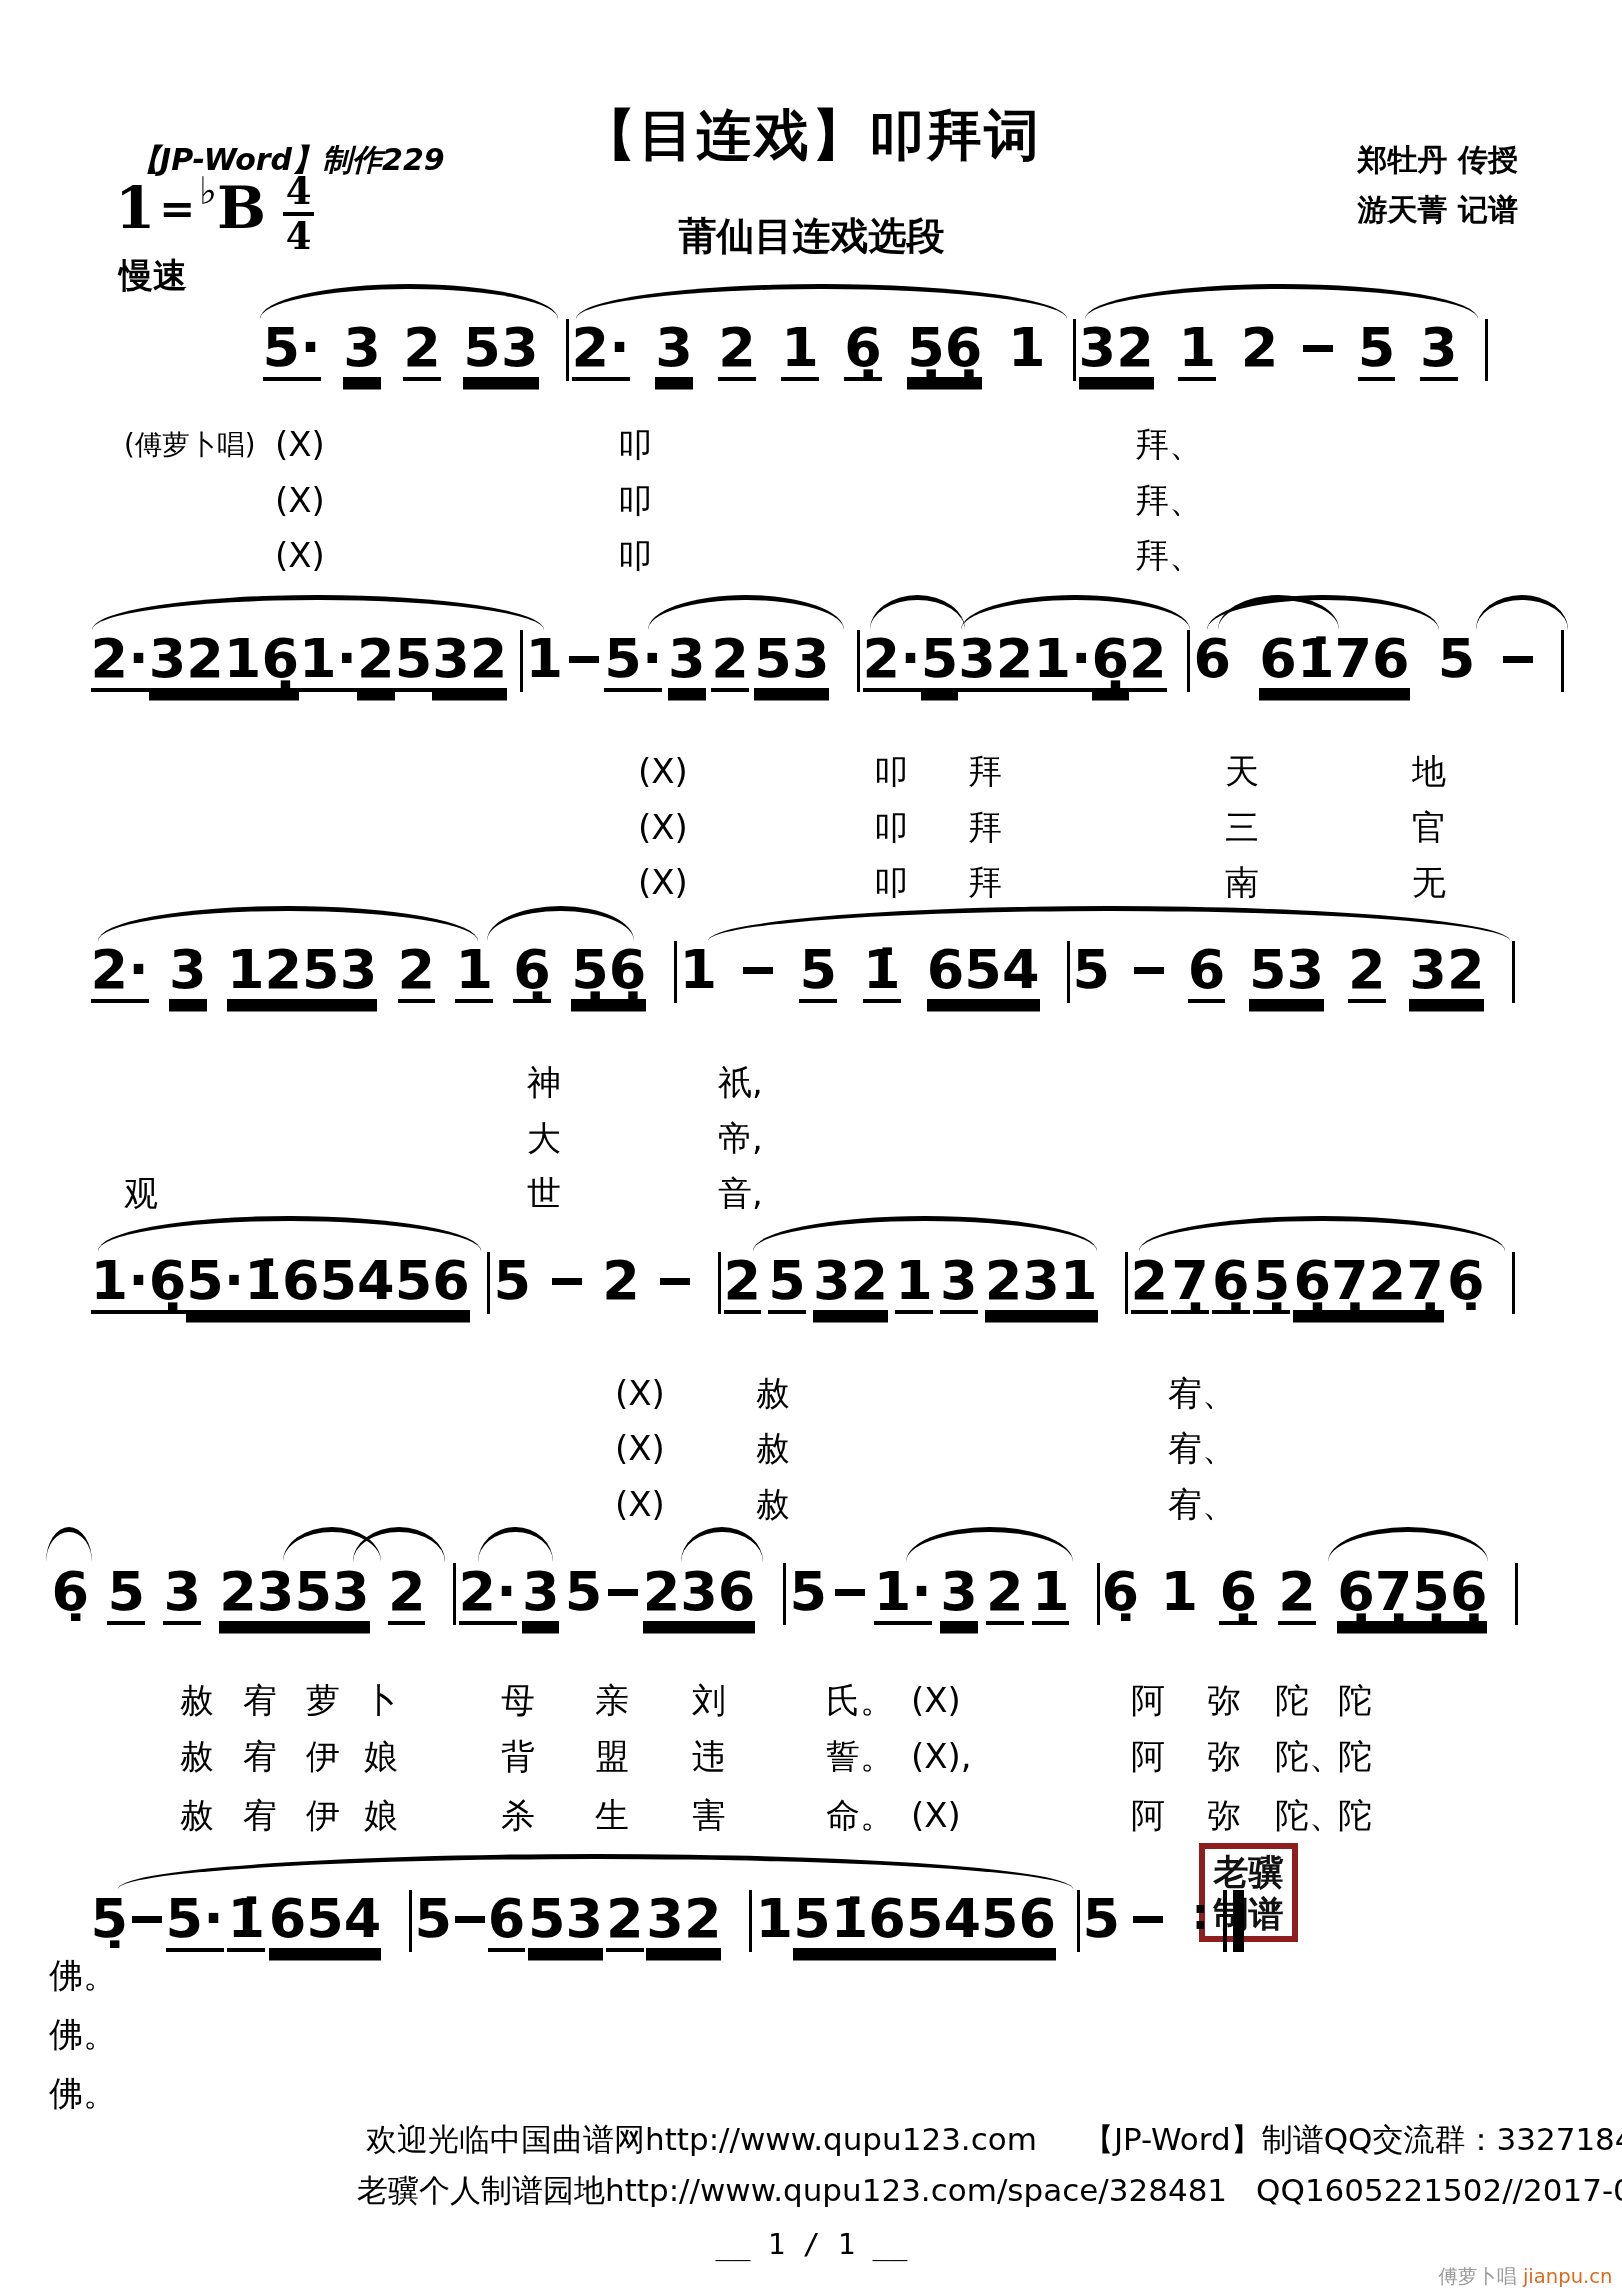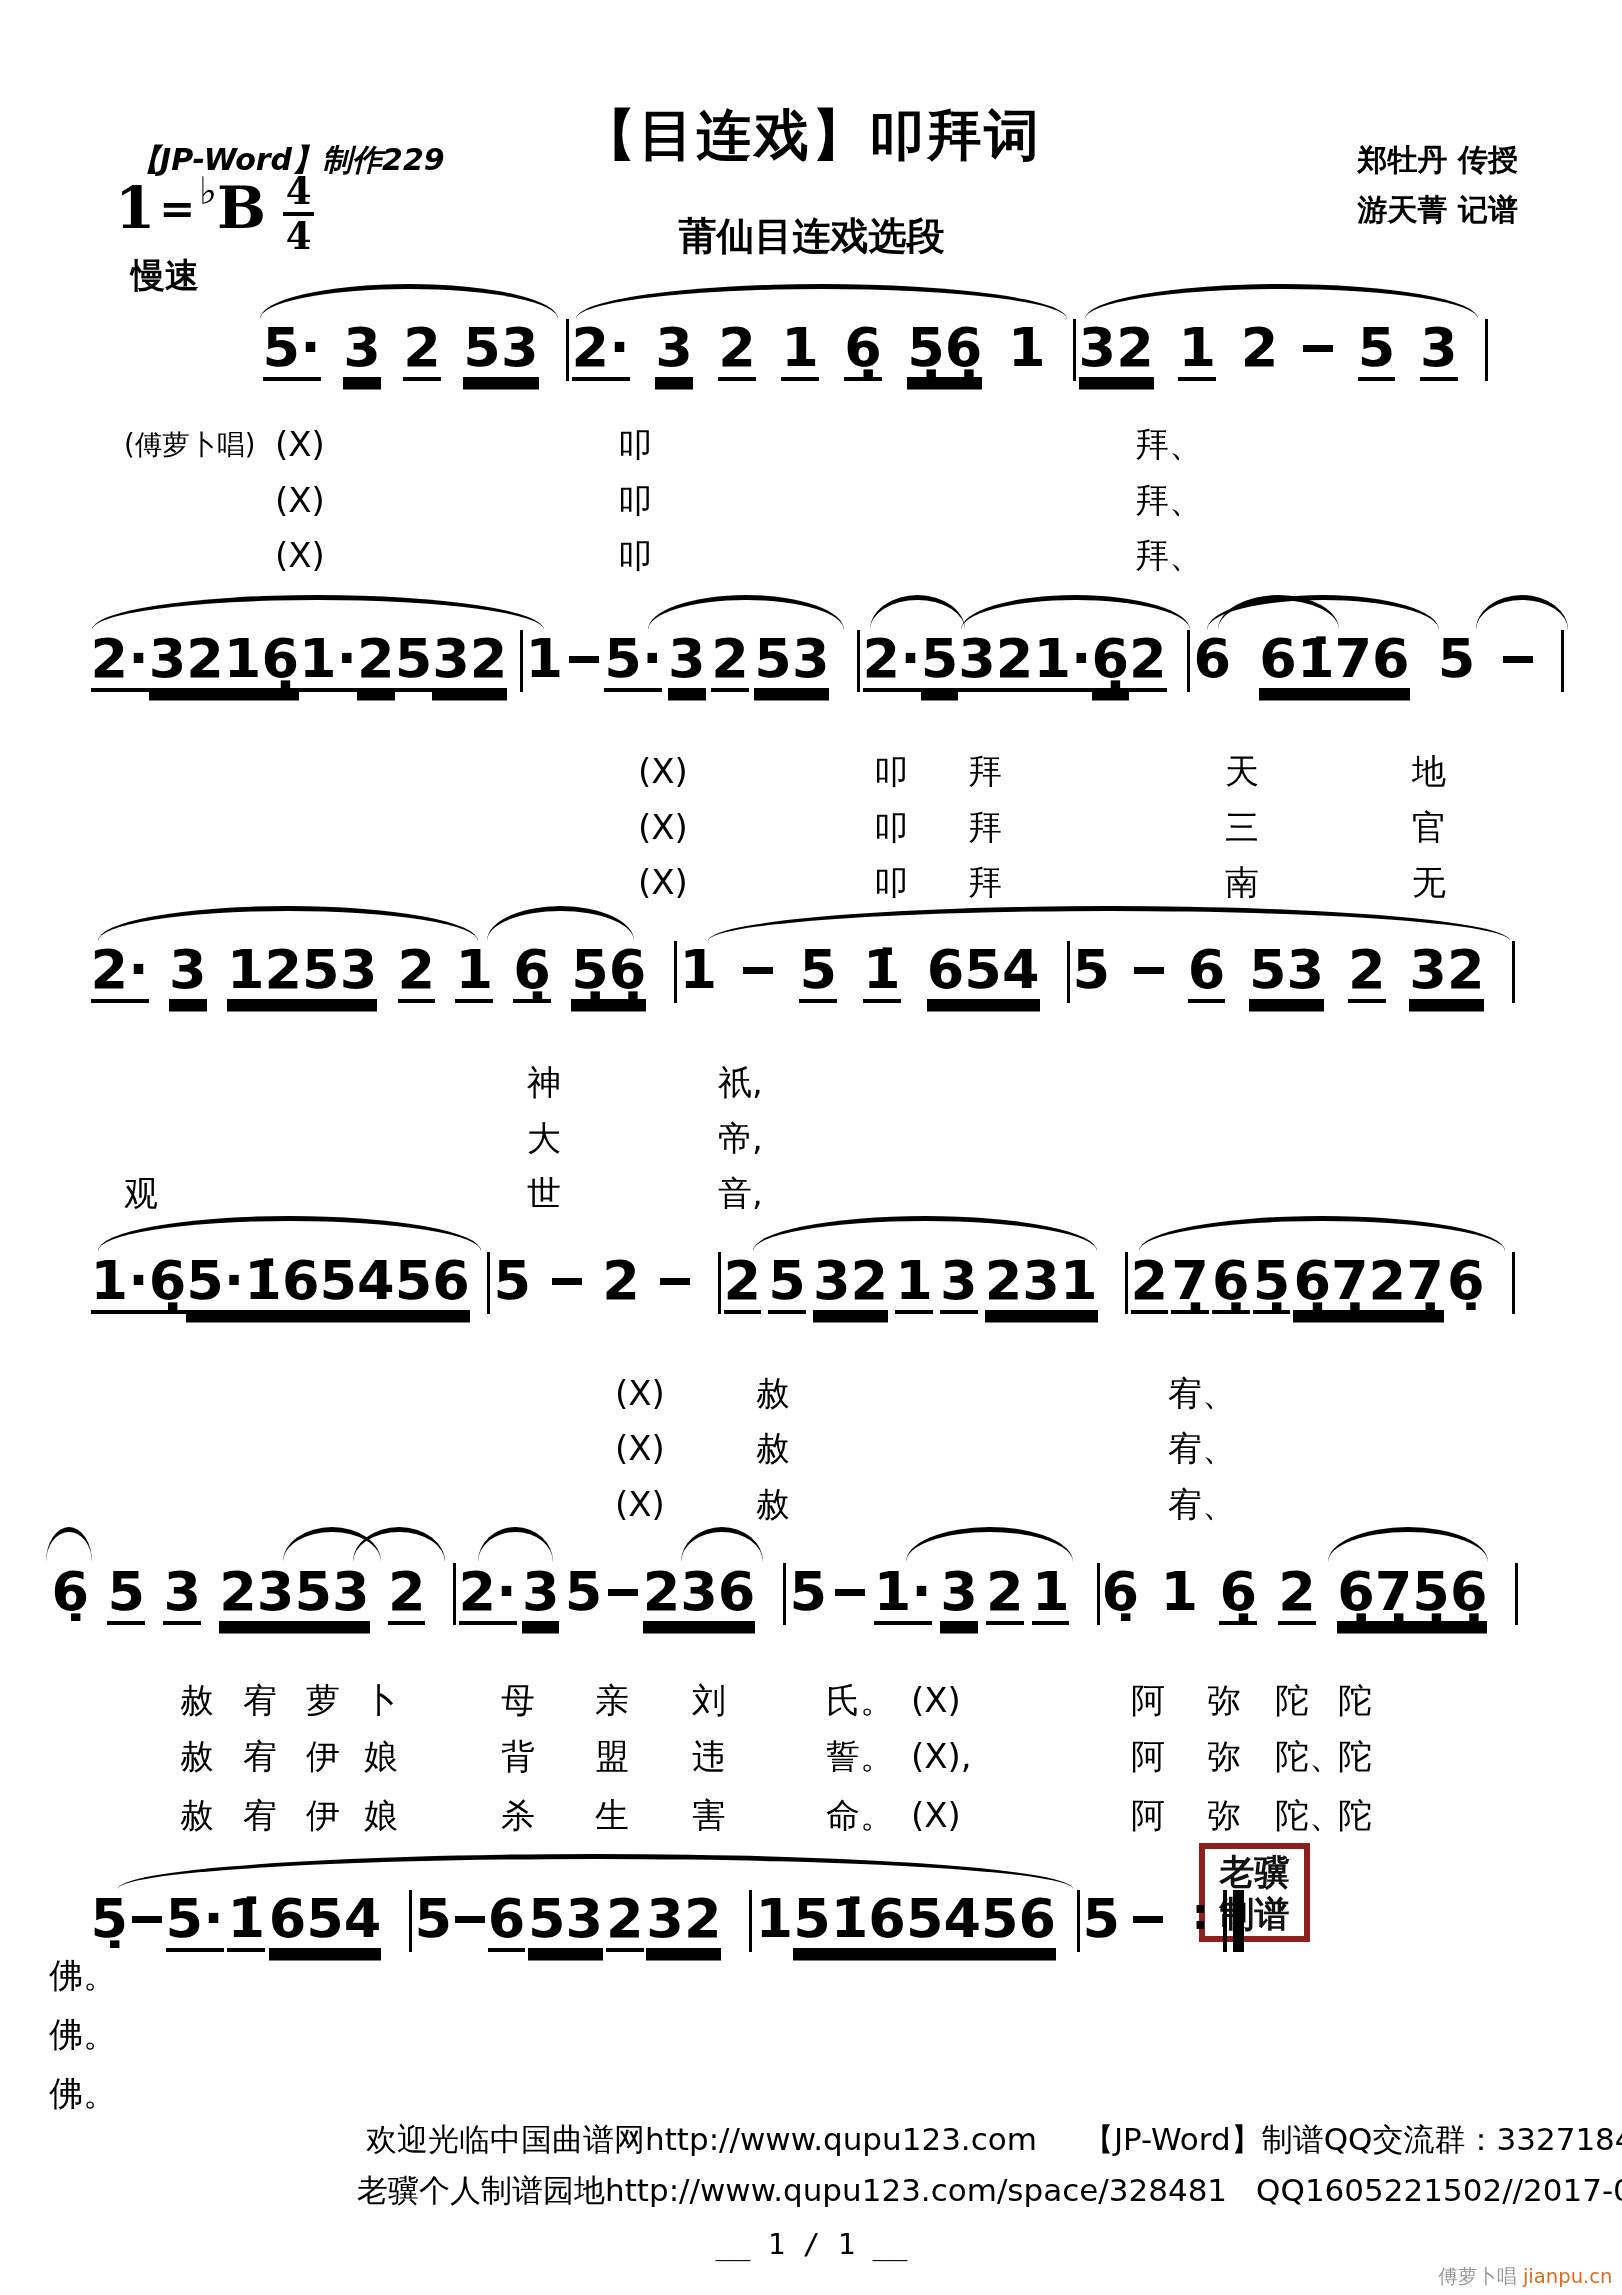--- a/index.html
+++ b/index.html
@@ -9,21 +9,21 @@
   .hdr-maker{position:absolute;left:130px;top:140px;font-size:30px;font-weight:bold;font-style:italic;white-space:nowrap;}
   .keysig{position:absolute;left:115px;top:178px;display:flex;align-items:flex-start;font-weight:bold;
           font-family:"DejaVu Serif",serif;}
   .k-scale{font-size:58px;line-height:60px;}
   .k-eq{font-size:43px;line-height:60px;margin:0 3.9px;}
   .k-flat{font-size:38px;line-height:38px;margin-top:-6.5px;}
   .k-letter{font-size:58px;line-height:60px;}
   .k-meter{display:flex;flex-direction:column;align-items:center;margin-left:17px;margin-top:-5.2px;
            font-size:37px;line-height:37px;font-family:"DejaVu Serif",serif;}
   .k-mbar{width:31px;height:4.6px;background:#000;margin:2px 0;}
-  .tempo{position:absolute;left:119px;top:253px;font-size:34px;font-weight:bold;margin-left:12px;}
+  .tempo{position:absolute;left:119px;top:253px;font-size:34px;font-weight:bold;}
   .title{position:absolute;left:0;top:99px;width:100%;text-align:center;font-size:55px;font-weight:bold;
          font-family:"DejaVu Serif",serif;letter-spacing:2.6px;}
   .subtitle{position:absolute;left:0;top:211px;width:100%;text-align:center;font-size:38px;font-weight:bold;}
   .source{position:absolute;left:0;top:260px;width:100%;text-align:center;font-size:33px;font-weight:bold;}
   .credits{position:absolute;left:1197px;top:135px;width:321px;text-align:right;font-size:30px;font-weight:bold;line-height:50px;}
   
   .measure{position:absolute;height:62px;border-right:3.3px solid #000;box-sizing:border-box;
            display:flex;justify-content:space-between;align-items:flex-start;padding:0 27.5px 0 2.6px;}
   .measure.nobar{border-right:none;}
   .grp{font-size:54px;line-height:58px;font-weight:bold;white-space:nowrap;}
@@ -32,21 +32,21 @@
   .dash{width:30px;height:7.2px;background:#000;margin-top:26px;}
   .slur{position:absolute;height:30px;border-top:5.2px solid #000;
         border-radius:50% 50% 0 0 / 100% 100% 0 0;}
   .repdots{position:absolute;font-size:42px;font-weight:bold;line-height:62px;}
   .rep-thin{position:absolute;width:3.9px;height:62px;background:#000;}
   .rep-thick{position:absolute;width:10.5px;height:62px;background:#000;}
   
   .lyr{position:absolute;font-size:34px;line-height:41px;white-space:nowrap;}
   .lyr.small{font-size:27.5px;line-height:41px;}
   
-  .stamp{position:absolute;left:1199px;top:1843px;width:111px;height:99px;box-sizing:border-box;
+  .stamp{position:absolute;left:1199px;top:1843px;width:99px;height:99px;box-sizing:border-box;
          border:6.5px solid #8e1f1f;background:#fff;display:flex;flex-direction:column;
          justify-content:center;align-items:center;font-size:35px;font-weight:bold;line-height:42px;color:#111;}
   
   .f1{position:absolute;left:366px;top:2119px;font-size:31px;white-space:nowrap;}
   .f2{position:absolute;left:357px;top:2170px;font-size:31px;white-space:nowrap;}
   .fgap{display:inline-block;width:46px;}
   .fgap2{display:inline-block;width:29px;}
   .page{position:absolute;left:0;top:2227px;width:100%;text-align:center;font-size:29px;font-family:"DejaVu Sans Mono",monospace;}
   .wm{position:absolute;right:10.5px;top:2263px;font-size:19.6px;color:#9a9a9a;white-space:nowrap;}
   .wm .site{font-weight:normal;}

